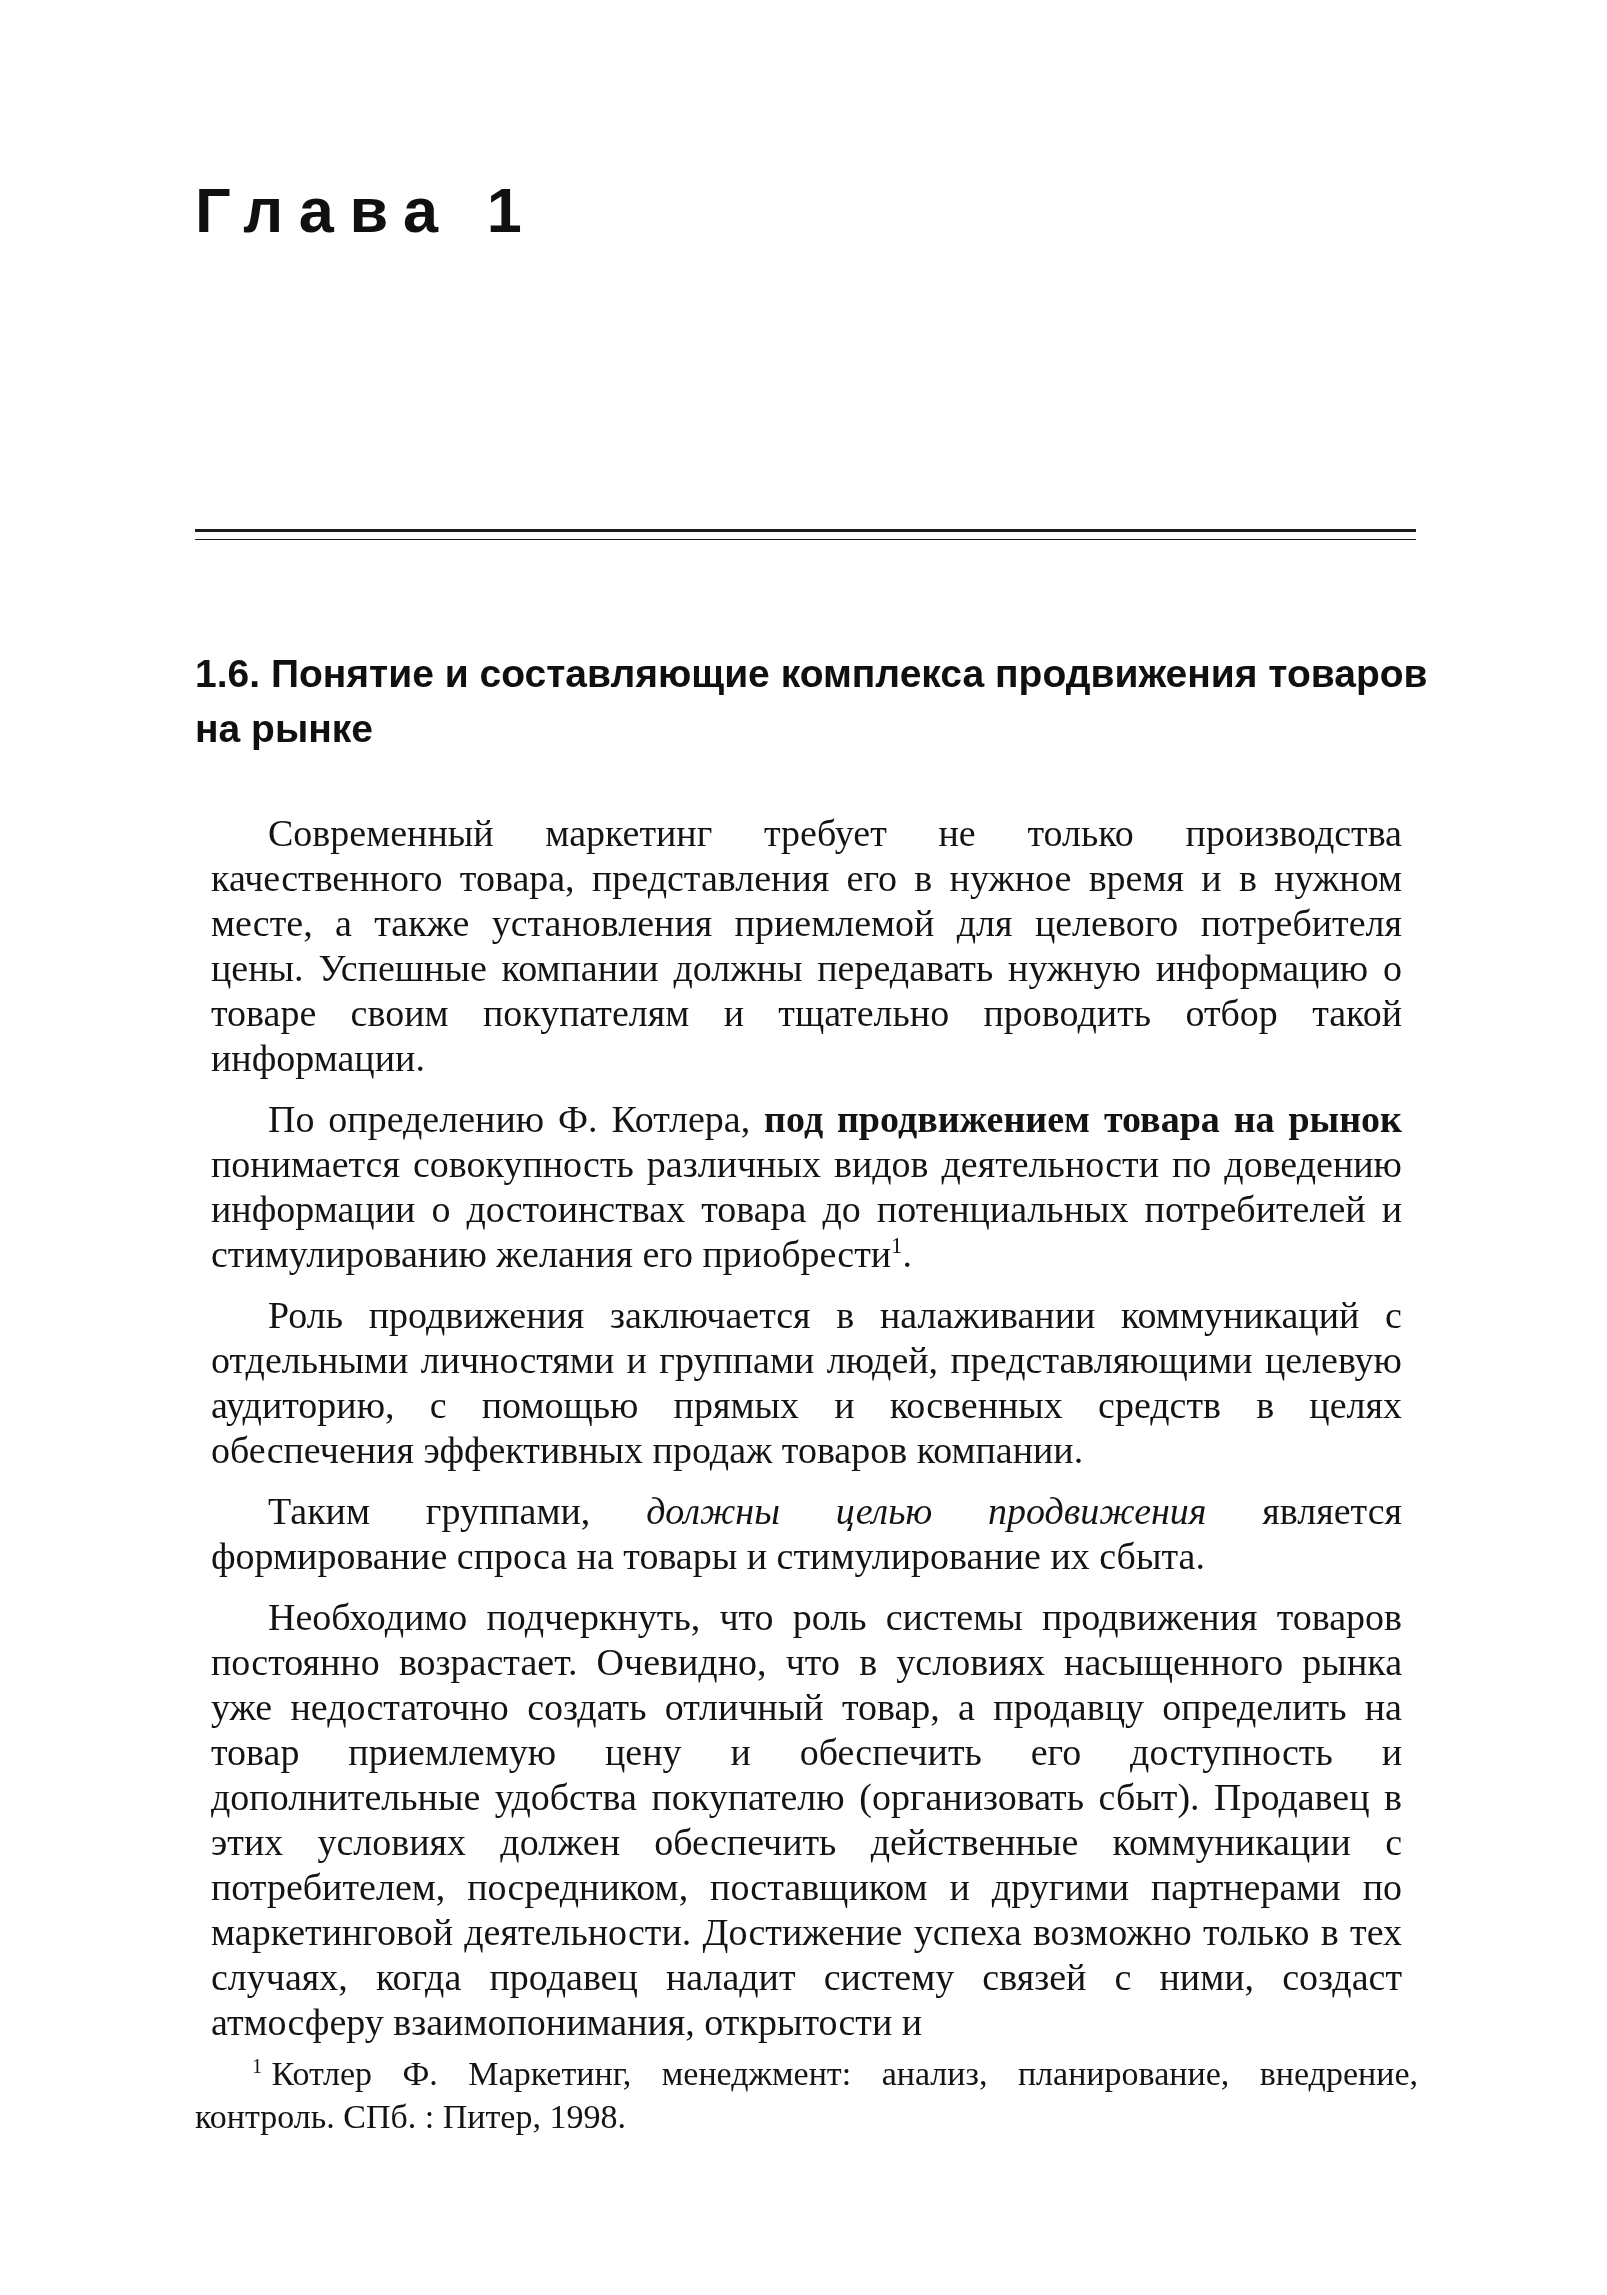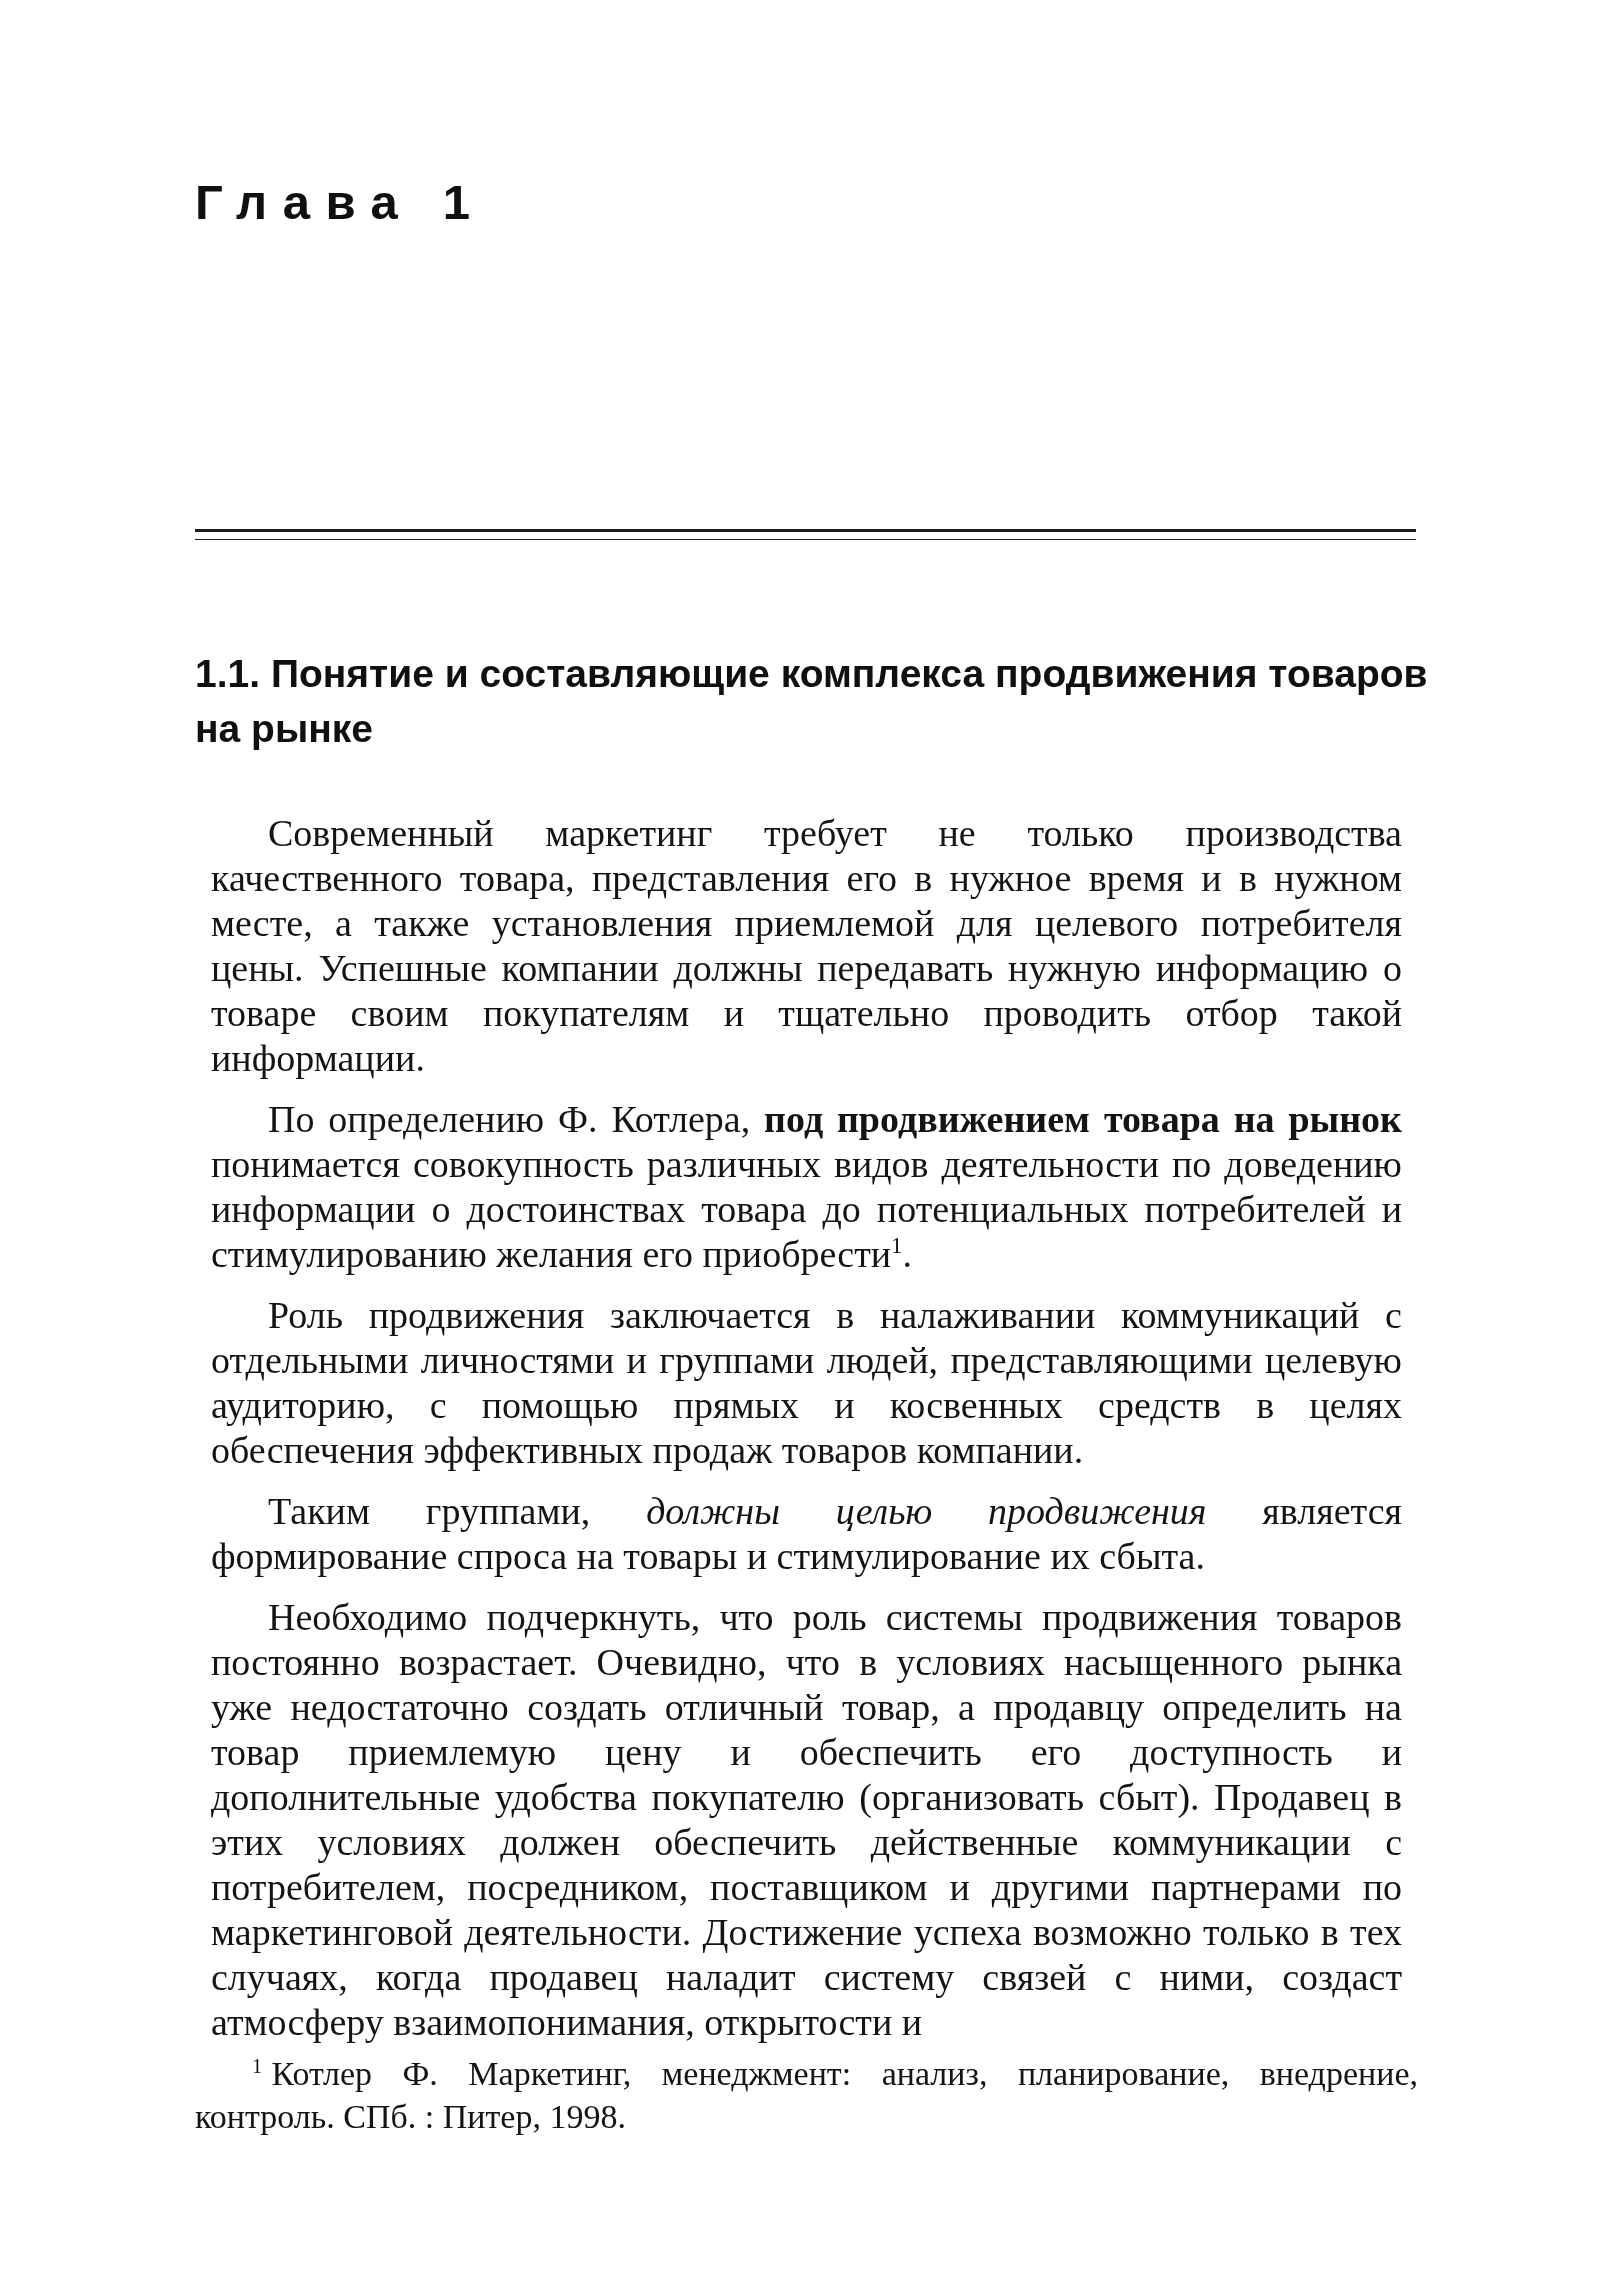--- a/index.html
+++ b/index.html
@@ -16,21 +16,21 @@
     height: 2296px;
     background: #ffffff;
     overflow: hidden;
   }
   .chapter-label {
     position: absolute;
     left: 195px;
     top: 174px;
     font-family: "Liberation Sans", sans-serif;
     font-weight: 700;
-    font-size: 49px;
+    font-size: 63px;
     letter-spacing: 15.6px;
     color: #101010;
   }
   .chapter-title {
     position: absolute;
     left: 195px;
     top: 264px;
     width: 1235px;
     margin: 0;
     font-family: "Liberation Sans", sans-serif;
@@ -94,21 +94,21 @@
 </style>
 </head>
 <body>
 
 <div class="page">
   <div class="chapter-label">Глава 1</div>
 
 
   <div class="title-rule"></div>
 
-  <h2 class="section-heading">1.1. Понятие и составляющие комплекса продвижения товаров на рынке</h2>
+  <h2 class="section-heading">1.6. Понятие и составляющие комплекса продвижения товаров на рынке</h2>
 
   <div class="body-text">
       <p><span>Современный маркетинг требует не только производства качественного товара, представления его в нужное время и в нужном месте, а также установления приемлемой для целевого потребителя цены. Успешные компании должны передавать нужную информацию о товаре своим покупателям и тщательно проводить отбор такой информации.</span></p>
       <p><span>По определению Ф. Котлера, </span><span class="run-bold">под продвижением товара на рынок</span><span> понимается совокупность различных видов деятельности по доведению информации о достоинствах товара до потенциальных потребителей и стимулированию желания его приобрести</span><sup>1</sup><span>.</span></p>
       <p><span>Роль продвижения заключается в налаживании коммуникаций с отдельными личностями и группами людей, представляющими целевую аудиторию, с помощью прямых и косвенных средств в целях обеспечения эффективных продаж товаров компании.</span></p>
       <p><span>Таким группами, </span><span class="run-italic">должны целью продвижения</span><span> является формирование спроса на товары и стимулирование их сбыта.</span></p>
       <p><span>Необходимо подчеркнуть, что роль системы продвижения товаров постоянно возрастает. Очевидно, что в условиях насыщенного рынка уже недостаточно создать отличный товар, а продавцу определить на товар приемлемую цену и обеспечить его доступность и дополнительные удобства покупателю (организовать сбыт). Продавец в этих условиях должен обеспечить действенные коммуникации с потребителем, посредником, поставщиком и другими партнерами по маркетинговой деятельности. Достижение успеха возможно только в тех случаях, когда продавец наладит систему связей с ними, создаст атмосферу взаимопонимания, открытости и</span></p>
     </div>
 
   <div class="footnote">

